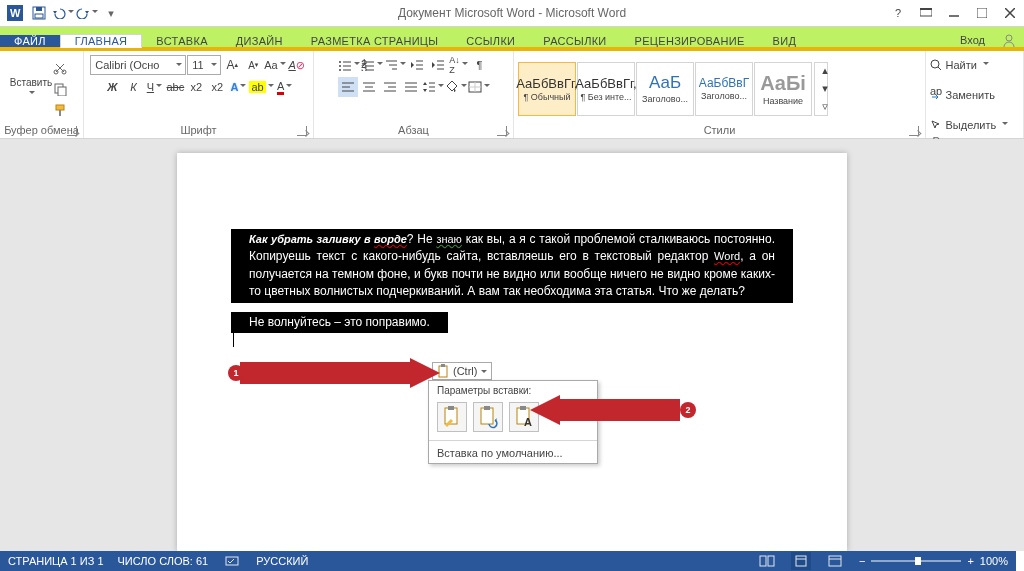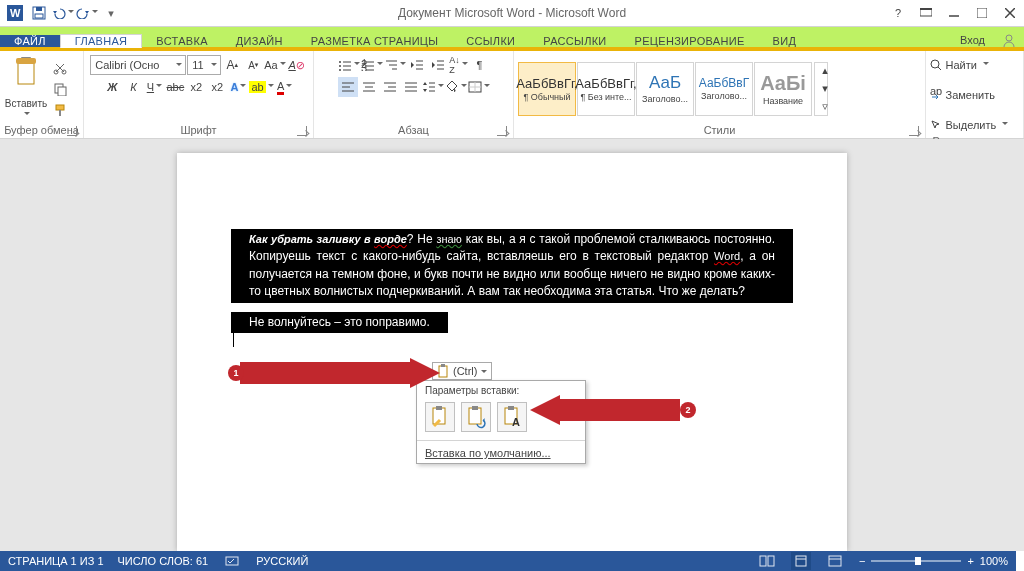--- a/index.html
+++ b/index.html
@@ -19,37 +19,37 @@
 .group{border-right:1px solid #e5e5e5;display:flex;flex-direction:column;padding:2px 4px 0}
 .group-body{flex:1;display:flex;align-items:center;gap:2px}
 .group-label{height:16px;text-align:right;color:#666;font-size:10px;display:flex;align-items:center;justify-content:center;position:relative}
 .launcher{position:absolute;right:2px;bottom:2px;width:10px;height:10px;border:1px solid #888;border-top:none;border-left:none}
 .launcher::after{content:"";position:absolute;right:-1px;bottom:-1px;width:4px;height:4px;border-right:1px solid #888;border-bottom:1px solid #888;transform:rotate(-45deg) translate(1px,1px)}
 .vstack{display:flex;flex-direction:column;gap:1px}
 .hstack{display:flex;gap:1px;align-items:center}
 .btn{min-width:20px;height:20px;display:flex;align-items:center;justify-content:center;color:#444;position:relative}
 .combo{height:20px;border:1px solid #ababab;background:#fff;display:flex;align-items:center;padding:0 14px 0 4px;position:relative;color:#444}
 .combo::after{content:"";position:absolute;right:3px;top:7px;border:3px solid transparent;border-top-color:#666}
-.bigbtn{display:flex;flex-direction:column;align-items:center;justify-content:center;width:44px;height:66px;gap:10px}
+.bigbtn{display:flex;flex-direction:row;align-items:center;justify-content:center;width:44px;height:66px;gap:10px}
 .bigbtn .lbl{font-size:10px;color:#444;text-align:center;line-height:1.1}
 .style-gal{display:flex;gap:1px}
 .style-item{width:58px;height:54px;border:1px solid #d4d4d4;display:flex;flex-direction:column;align-items:center;justify-content:center;gap:1px}
 .style-item.sel{border-color:#f2ba44;background:#fdeec8}
 .style-prev{font-size:13px;color:#333}
 .style-name{font-size:9px;color:#444;white-space:nowrap;overflow:hidden;max-width:54px}
 .doc-area{position:absolute;top:139px;left:0;right:0;bottom:20px;background:#e6e6e6;overflow:hidden;display:flex;justify-content:center}
 .page{width:670px;background:#fff;margin-top:14px;box-shadow:0 0 6px rgba(0,0,0,.25);padding:76px 54px;position:relative}
 .sel-text{background:#000000;color:#fff;padding:2px 18px;line-height:1.45;font-size:12px;text-align:justify}
 .sel-text .wave{text-decoration:underline wavy #d00;text-decoration-skip-ink:none}
 .sel-text .wave2{text-decoration:underline wavy #3a8a3a}
 .sel-text .bi{font-weight:bold;font-style:italic}
 .cursor{display:inline-block;width:1px;height:14px;background:#000;vertical-align:text-bottom;margin-left:2px}
 .paste-tag{position:absolute;left:432px;top:362px;display:flex;align-items:center;height:18px;border:1px solid #a9a9a9;background:#fff;padding:0 4px;gap:4px;font-size:10px;color:#444}
 .paste-tag::after{content:"";border:3px solid transparent;border-top-color:#666;margin-top:3px}
-.paste-menu{position:absolute;left:416px;top:380px;width:170px;background:#fff;border:1px solid #a9a9a9;box-shadow:2px 2px 4px rgba(0,0,0,.2)}
+.paste-menu{position:absolute;left:428px;top:380px;width:170px;background:#fff;border:1px solid #a9a9a9;box-shadow:2px 2px 4px rgba(0,0,0,.2)}
 .pm-title{padding:4px 8px;font-size:10px;color:#444}
 .pm-opts{display:flex;gap:6px;padding:2px 8px 6px}
 .pm-opt{width:30px;height:30px;border:1px solid #c0c0c0;display:flex;align-items:center;justify-content:center;position:relative;background:#f5f5f5}
 .pm-opt svg{width:26px;height:26px}
 .pm-sep{height:1px;background:#d4d4d4;margin:2px 0}
 .pm-def{padding:4px 8px;font-size:10px;color:#444}
 .arrow{position:absolute;height:30px;pointer-events:none}
 .arrow .shaft{position:absolute;top:4px;height:22px;background:#c1272d}
 .arrow .head{position:absolute;width:0;height:0;border-top:15px solid transparent;border-bottom:15px solid transparent}
 .arrow.r .head{border-left:30px solid #c1272d;right:-30px;top:0}
@@ -424,21 +424,21 @@
       </div>
     <div class="pm-opt">
         <svg>
           <rect x="6" y="4" width="12" height="16" fill="#fff" stroke="#b8860b"></rect>
           <rect x="9" y="2" width="6" height="4" fill="#888"></rect>
           <text x="13" y="22" font-size="11" fill="#333" font-weight="bold">A</text>
         </svg>
       </div>
   </div>
   <div class="pm-sep"></div>
-  <div class="pm-def"><span style="text-decoration:underline">Вставка по умолчанию...</span></div>
+  <div class="pm-def"><span style="">Вставка по умолчанию...</span></div>
 </div>
 
 <div class="arrow r" style="left:240px;top:358px;width:170px">
   <div class="shaft" style="left:0;width:170px"></div>
     <div class="head"></div>
 </div>
 <div class="badge" style="left:228px;top:365px">1</div>
 
 <div class="arrow l" style="left:560px;top:395px;width:120px">
   <div class="shaft" style="left:0;width:120px"></div>

